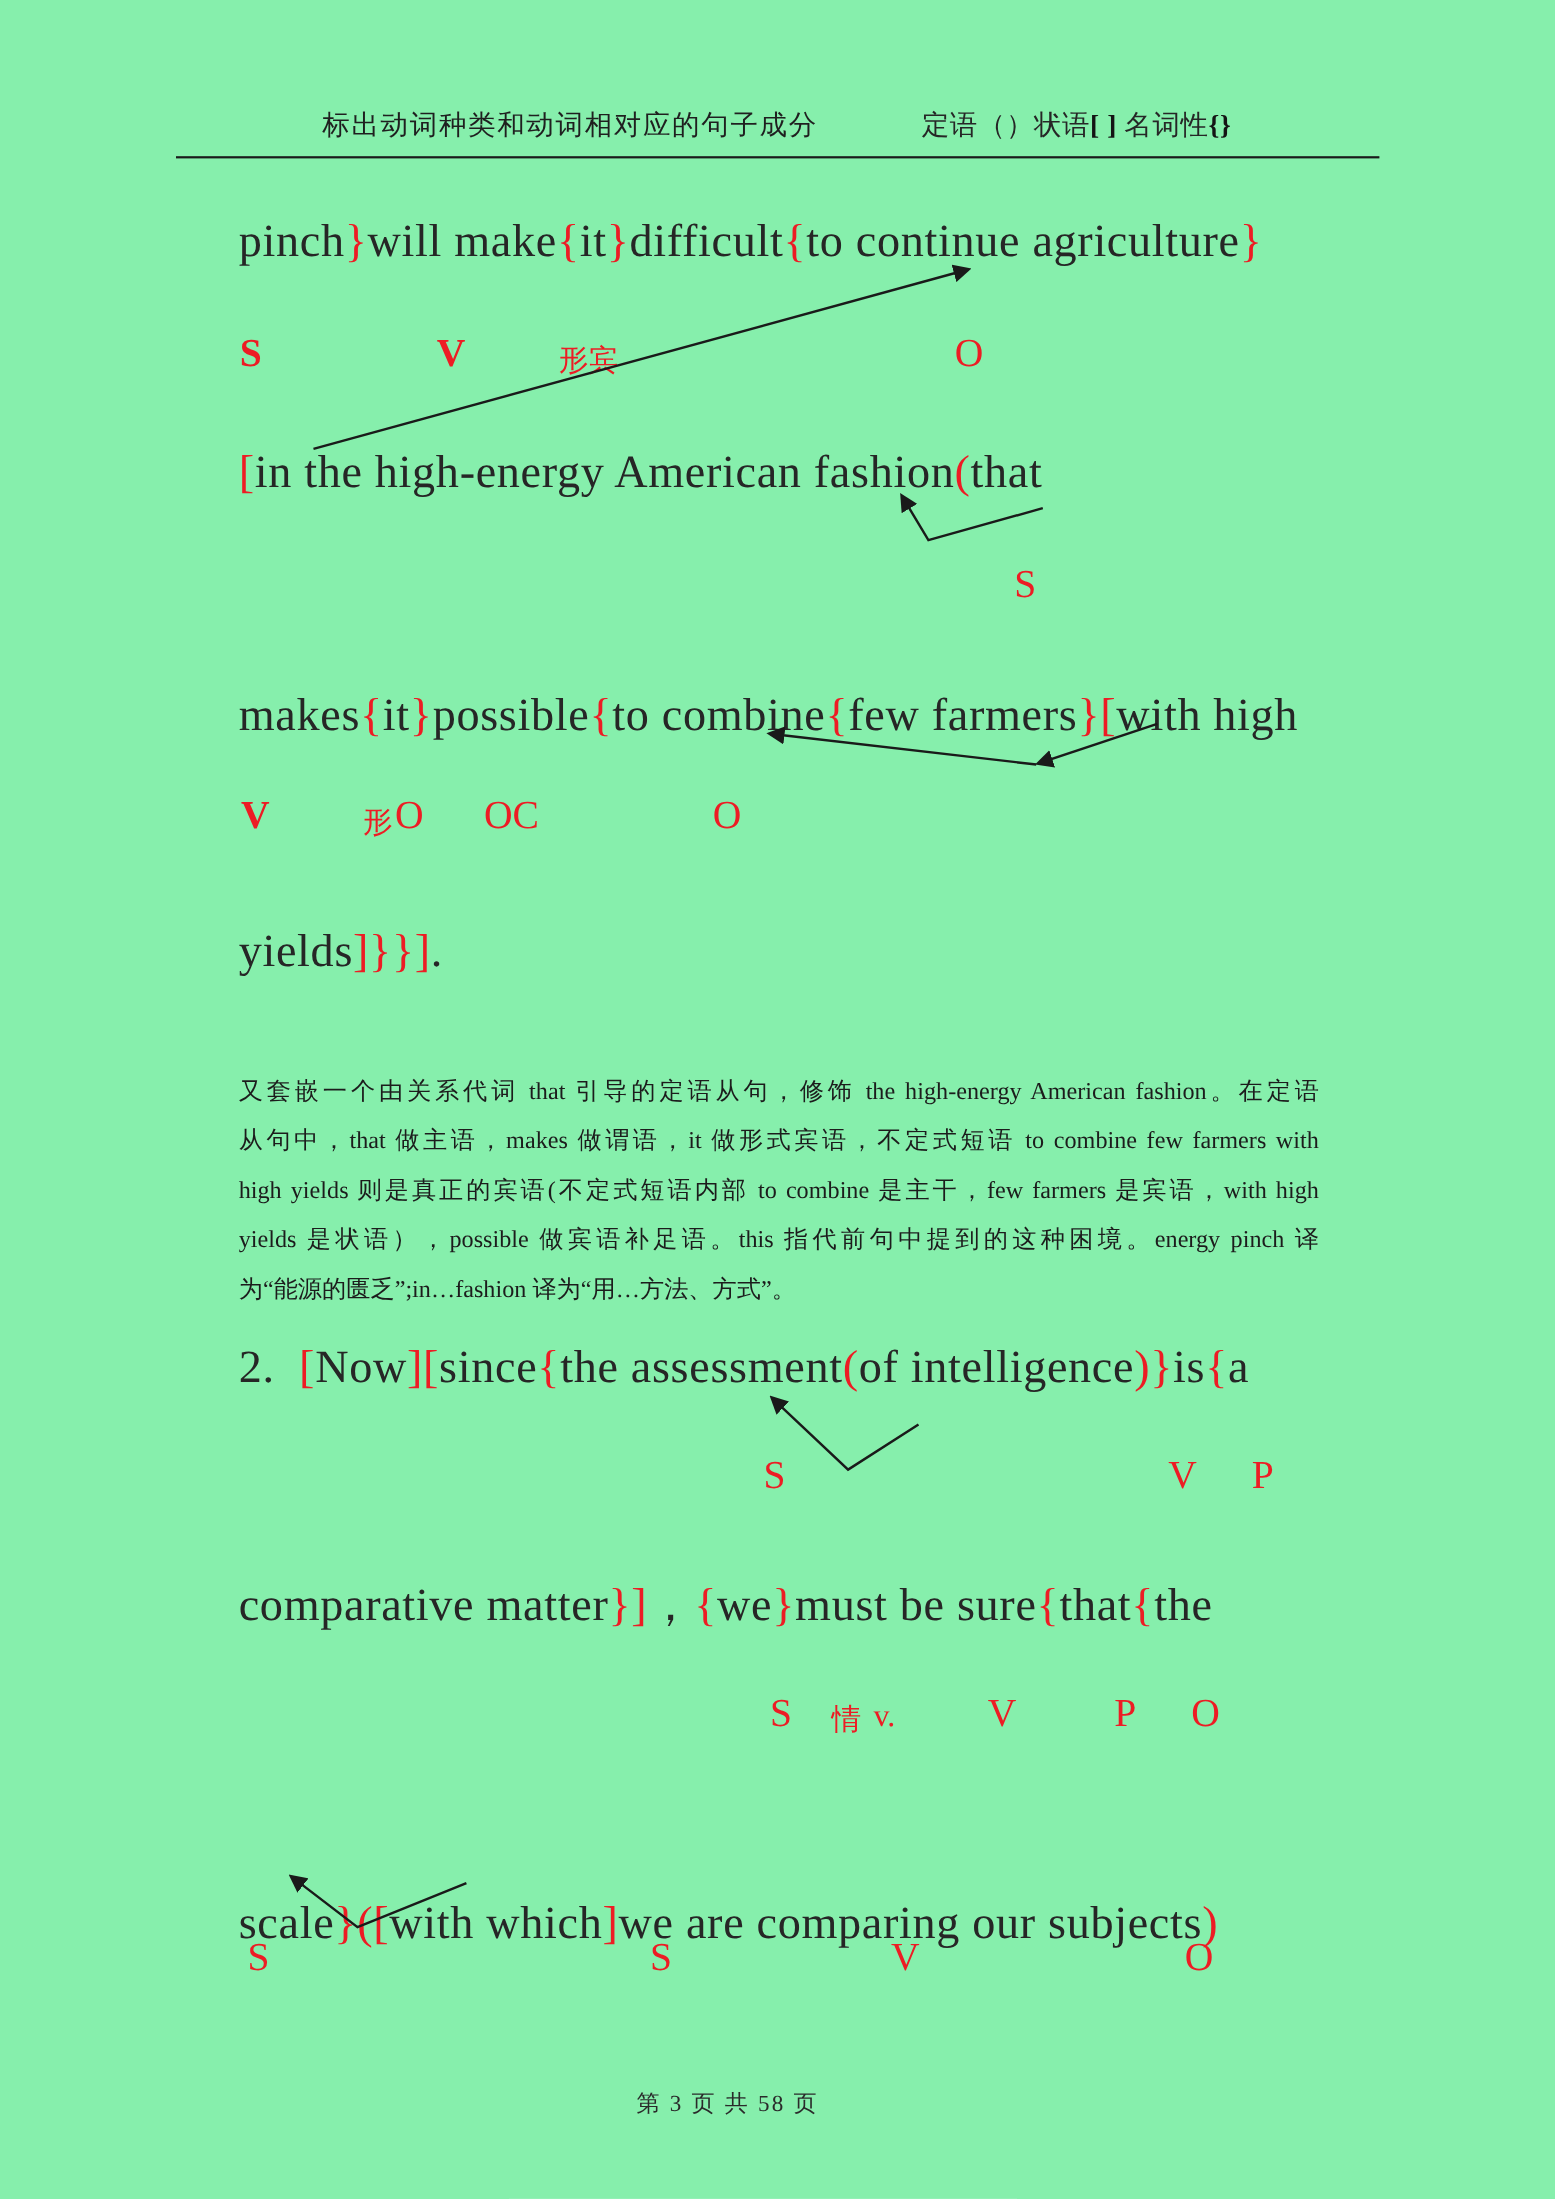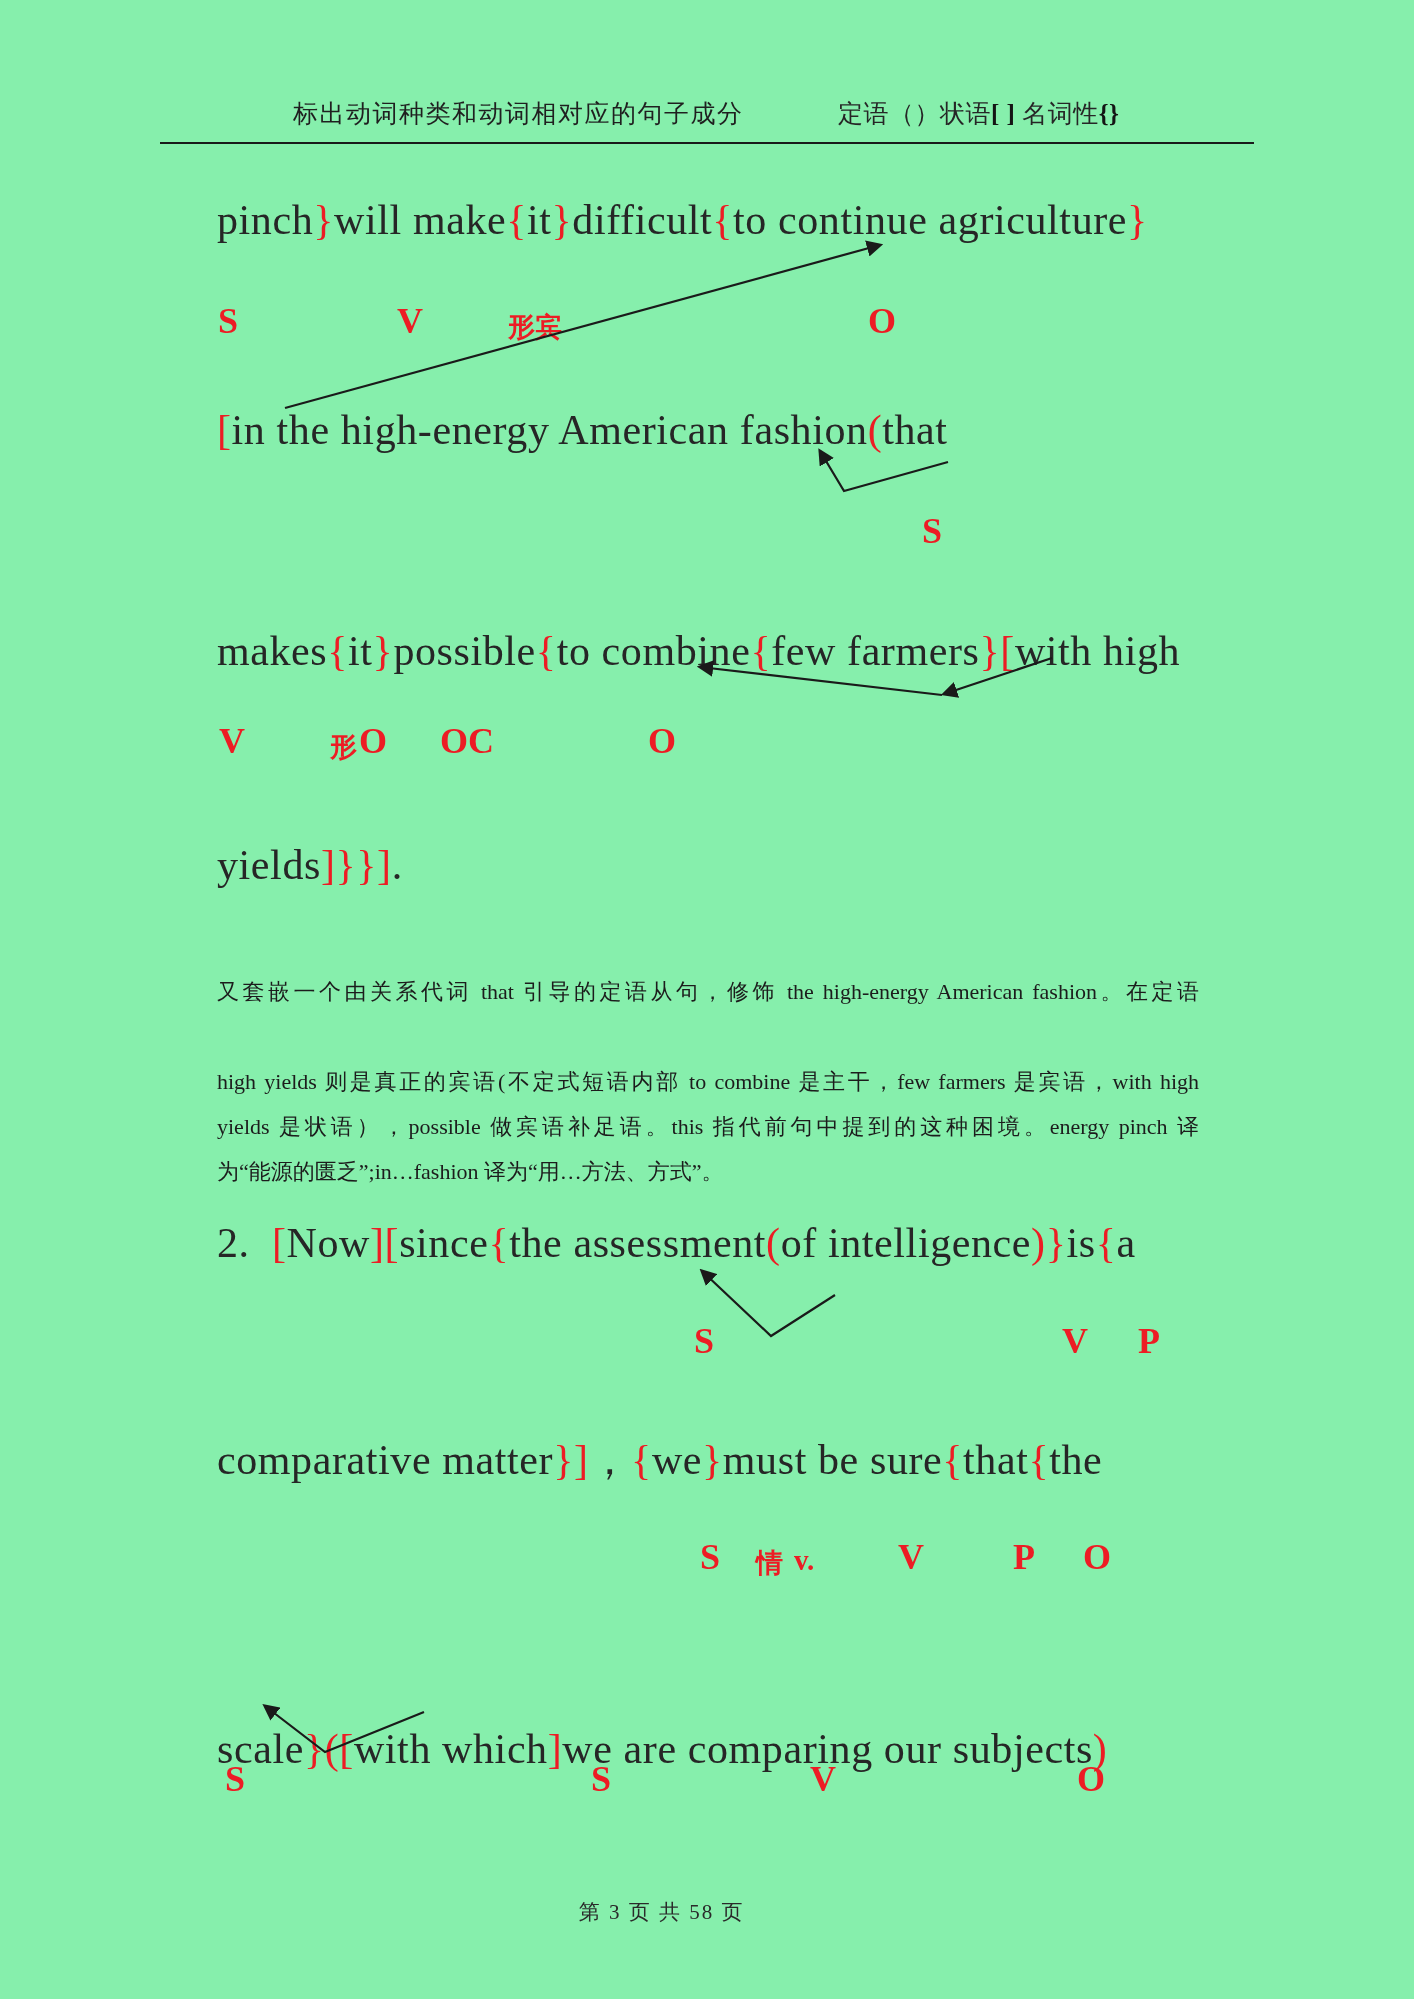--- a/index.html
+++ b/index.html
@@ -11,21 +11,21 @@
   .hdr-left{left:293px;}
   .hdr-right{left:838px;letter-spacing:0.5px;}
   .rule{position:absolute;left:160px;top:142px;width:1094px;height:2px;background:#1a1a1a;}
   .sent{
     position:absolute;left:217px;font-size:42px;font-weight:normal;
     letter-spacing:0.6px;white-space:pre;color:#262626;line-height:1.2;
   }
   .seg-b{color:#262626;text-align:center;}
   .seg-r{color:#ed1c24;}
   .seg-bb{color:#141414;font-weight:bold;}
-  .ann{position:absolute;color:#ed1c24;font-size:36px;line-height:1.1;white-space:pre;font-weight:bold;}
+  .ann{position:absolute;color:#ed1c24;font-size:36px;line-height:1.1;white-space:pre;}
   .ann-b{font-weight:bold;}
   .ann-cjk{font-size:27px;}
   .ann-sm{font-size:29px;}
   .para-line{
     position:absolute;left:217px;width:982px;font-size:22px;color:#1c1c1c;
     text-align:justify;text-align-last:justify;white-space:normal;line-height:1.25;
   }
   .para-last{text-align-last:left;}
   .footer{
     position:absolute;left:0;top:1898px;width:1323px;text-align:center;
@@ -57,20 +57,21 @@
 
   <span class="ann ann-b" style="left:219px;top:722px">V</span>
   <span class="ann ann-cjk" style="left:330px;top:733px">形</span>
   <span class="ann" style="left:359px;top:722px">O</span>
   <span class="ann" style="left:440px;top:722px">OC</span>
   <span class="ann" style="left:648px;top:722px">O</span>
 
   <div class="sent" style="top:840px"><span class="seg-b">yields</span><span class="seg-r">]}}]</span><span class="seg-b">.</span></div>
 
   <div class="para-line" style="top:978px">又套嵌一个由关系代词 that 引导的定语从句，修饰 the high-energy American fashion。在定语</div>
+  <div class="para-line" style="top:1023px">从句中，that 做主语，makes 做谓语，it 做形式宾语，不定式短语 to combine few farmers with</div>
   <div class="para-line" style="top:1068px">high yields 则是真正的宾语(不定式短语内部 to combine 是主干，few farmers 是宾语，with high</div>
   <div class="para-line" style="top:1113px">yields 是状语），possible 做宾语补足语。this 指代前句中提到的这种困境。energy pinch 译</div>
   <div class="para-line para-last" style="top:1158px">为“能源的匮乏”;in…fashion 译为“用…方法、方式”。</div>
 
   <div class="sent" style="top:1218px"><span class="seg-b">2.</span><span class="seg-b">  </span><span class="seg-r">[</span><span class="seg-b">Now</span><span class="seg-r">]</span><span class="seg-r">[</span><span class="seg-b">since</span><span class="seg-r">{</span><span class="seg-b">the assessment</span><span class="seg-r">(</span><span class="seg-b">of intelligence</span><span class="seg-r">)</span><span class="seg-r">}</span><span class="seg-b">is</span><span class="seg-r">{</span><span class="seg-b">a</span></div>
 
   <span class="ann" style="left:694px;top:1322px">S</span>
   <span class="ann" style="left:1062px;top:1322px">V</span>
   <span class="ann" style="left:1138px;top:1322px">P</span>
 

